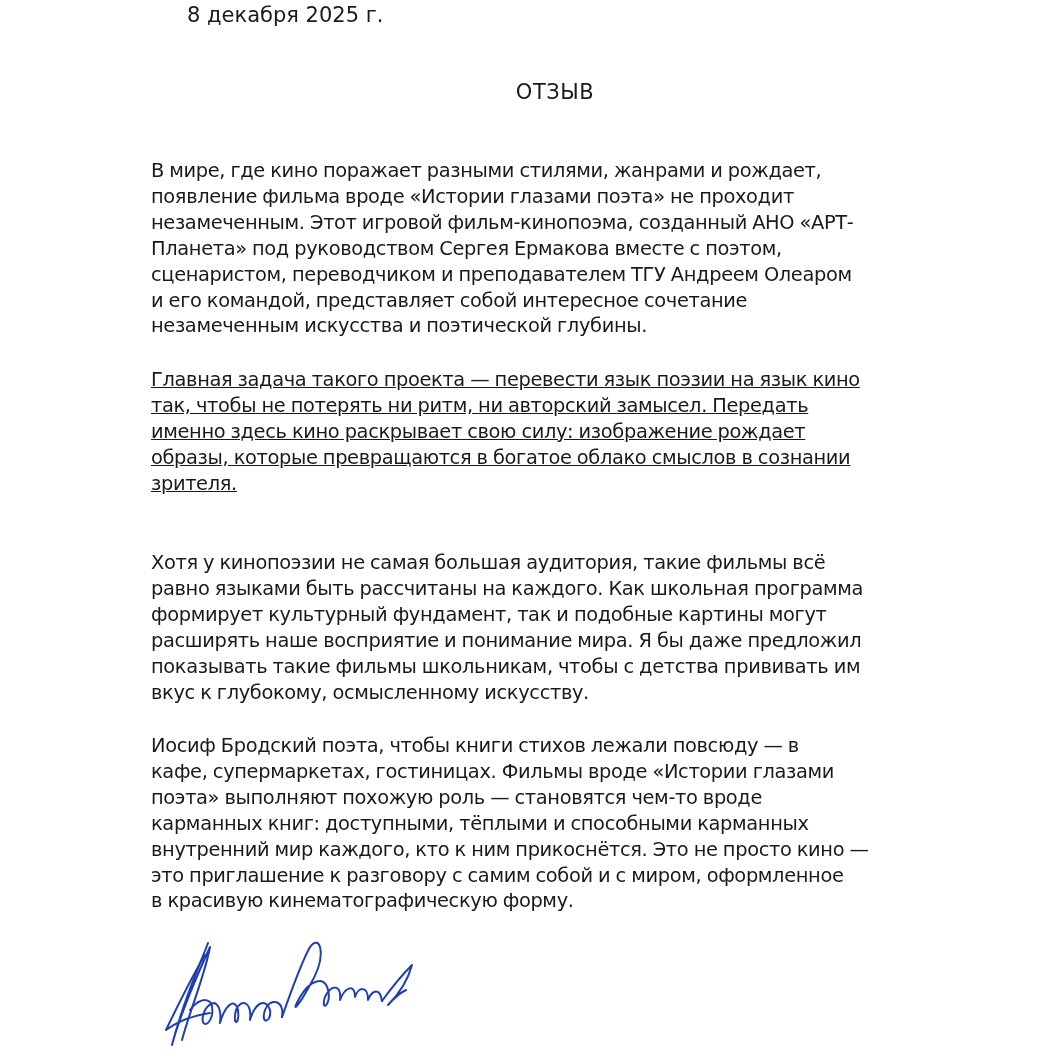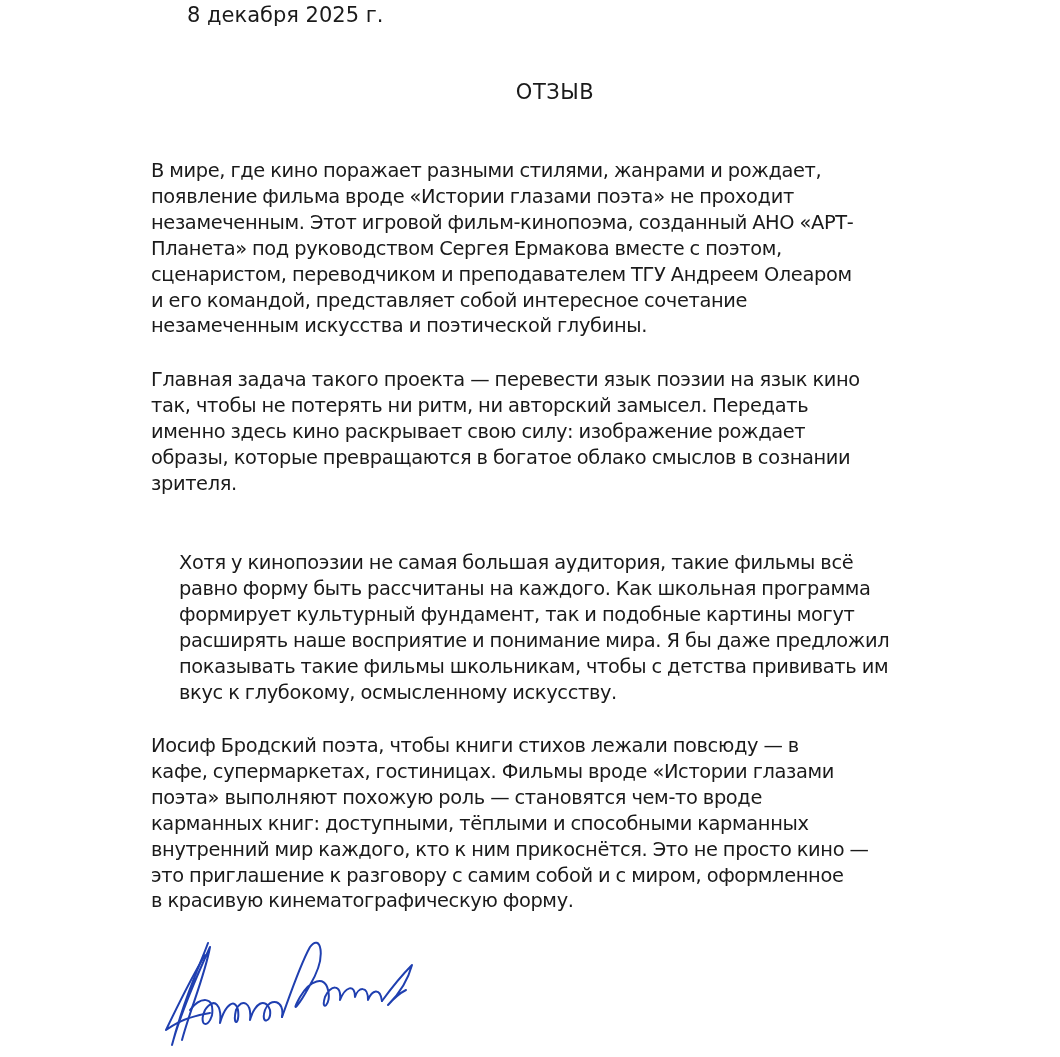--- a/index.html
+++ b/index.html
@@ -4,22 +4,22 @@
 <style>
   html, body { margin: 0; padding: 0; background: #ffffff; }
   body { width: 1060px; height: 1057px; position: relative; overflow: hidden;
          font-family: "DejaVu Sans", sans-serif; color: #1a1a1a; }
   .date { position: absolute; left: 151px; top: 2px; font-size: 21px; line-height: 26px; margin-left: 36px; }
   .title { position: absolute; left: 0; width: 1110px; text-align: center; top: 80px; font-size: 21px; letter-spacing: 0.5px; }
   .para { position: absolute; left: 151px; width: 830px; font-size: 19.4px; line-height: 25.9px; margin: 0;
           letter-spacing: -0.35px; word-spacing: -0.5px; }
   .line { display: block; white-space: nowrap; }
   #p1 { top: 158px; }
-  #p2 { top: 367px; }
-  #p3 { top: 550px; margin-left: 28px; }
+  #p2 { top: 367px; text-decoration: underline; }
+  #p3 { top: 550px; }
   #p4 { top: 733px; }
   .signature { position: absolute; left: 160px; top: 935px; width: 260px; height: 115px; }
 </style>
 </head>
 <body>
 
 <div class="date">8 декабря 2025 г.</div>
 <div class="title">ОТЗЫВ</div>
 
 <p class="para" id="p1">
@@ -35,21 +35,21 @@
 <p class="para" id="p2">
   <span class="line">Главная задача такого проекта — перевести язык поэзии на язык кино</span>
   <span class="line">так, чтобы не потерять ни ритм, ни авторский замысел. Передать</span>
   <span class="line">именно здесь кино раскрывает свою силу: изображение рождает</span>
   <span class="line">образы, которые превращаются в богатое облако смыслов в сознании</span>
   <span class="line">зрителя.</span>
 </p>
 
 <p class="para" id="p3">
   <span class="line">Хотя у кинопоэзии не самая большая аудитория, такие фильмы всё</span>
-  <span class="line">равно форму быть рассчитаны на каждого. Как школьная программа</span>
+  <span class="line">равно языками быть рассчитаны на каждого. Как школьная программа</span>
   <span class="line">формирует культурный фундамент, так и подобные картины могут</span>
   <span class="line">расширять наше восприятие и понимание мира. Я бы даже предложил</span>
   <span class="line">показывать такие фильмы школьникам, чтобы с детства прививать им</span>
   <span class="line">вкус к глубокому, осмысленному искусству.</span>
 </p>
 
 <p class="para" id="p4">
   <span class="line">Иосиф Бродский поэта, чтобы книги стихов лежали повсюду — в</span>
   <span class="line">кафе, супермаркетах, гостиницах. Фильмы вроде «Истории глазами</span>
   <span class="line">поэта» выполняют похожую роль — становятся чем-то вроде</span>

